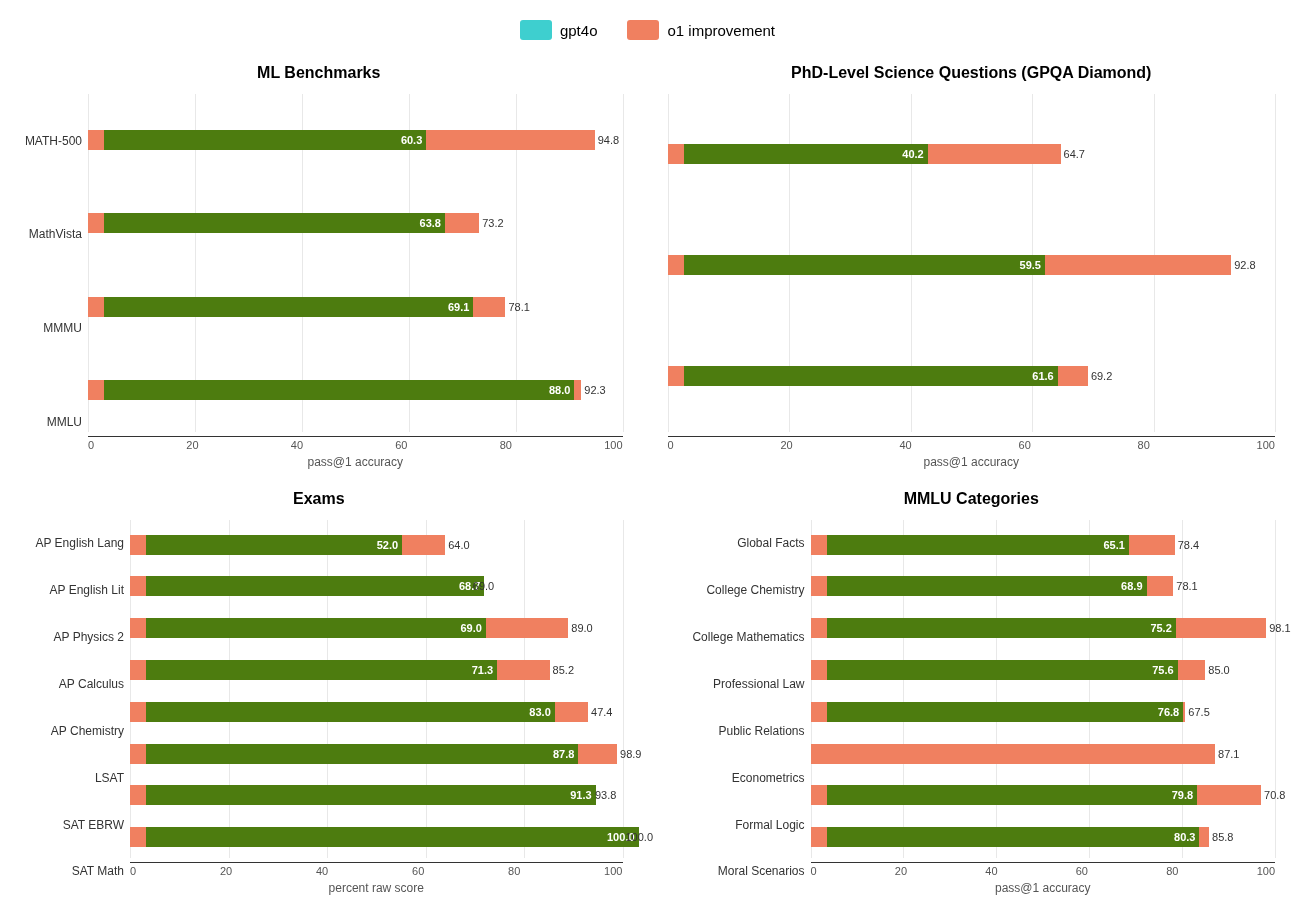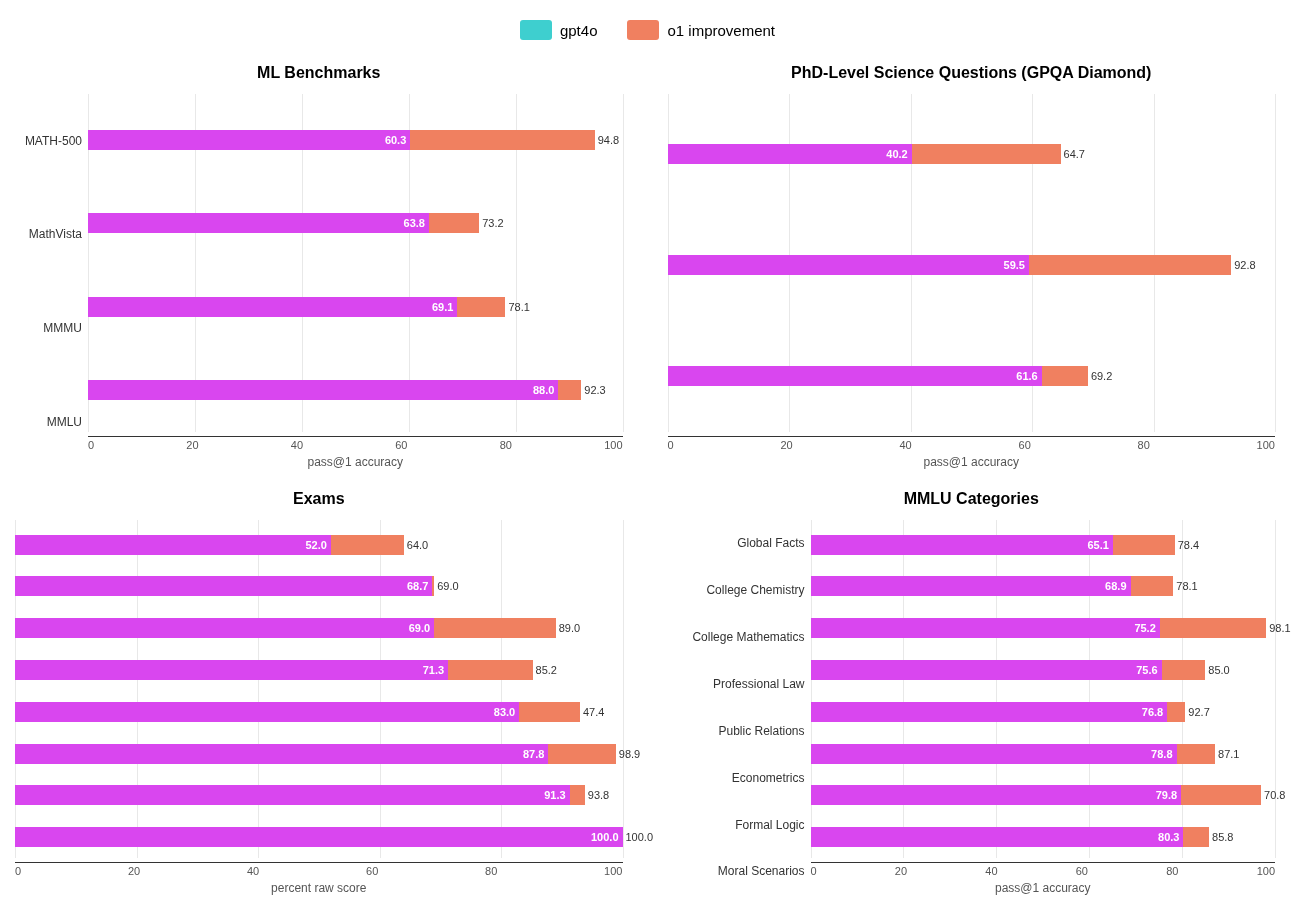--- a/index.html
+++ b/index.html
@@ -90,27 +90,27 @@
     }
     .bar-track {
       position: relative;
       height: 22px;
       display: flex;
       align-items: center;
       flex: 1;
     }
     .bar-gpt4o {
       height: 100%;
-      background: #d946ef;
+      background: #4d7c0f;
       display: flex;
       align-items: center;
       justify-content: flex-end;
       padding-right: 4px;
       position: absolute;
-      left: 0;
+      left: 16px;
     }
     .bar-o1 {
       height: 100%;
       background: #F08060;
       position: absolute;
     }
     .bar-label-inside {
       color: white;
       font-size: 11px;
       font-weight: 600;
@@ -302,20 +302,30 @@
               <span class="x-tick">100</span>
             </div>
             <div class="x-axis-label">pass@1 accuracy</div>
           </div>
         </div>
       </div>
     </div>
     <div class="chart-container">
       <div class="chart-title">Exams</div>
       <div class="chart-area" style="flex: 1 1 0%;">
+        <div class="y-labels" style="width: 115px;">
+          <div class="y-label">AP English Lang</div>
+          <div class="y-label">AP English Lit</div>
+          <div class="y-label">AP Physics 2</div>
+          <div class="y-label">AP Calculus</div>
+          <div class="y-label">AP Chemistry</div>
+          <div class="y-label">LSAT</div>
+          <div class="y-label">SAT EBRW</div>
+          <div class="y-label">SAT Math</div>
+        </div>
         <div class="bars-and-xaxis">
           <div class="bars-section" style="position: relative;">
             <div class="grid-lines">
               <div class="grid-line" style="left: 0%;"></div>
               <div class="grid-line" style="left: 20%;"></div>
               <div class="grid-line" style="left: 40%;"></div>
               <div class="grid-line" style="left: 60%;"></div>
               <div class="grid-line" style="left: 80%;"></div>
               <div class="grid-line" style="left: 100%;"></div>
             </div>
@@ -465,29 +475,26 @@
                 </div>
                 <span class="bar-label-outside" style="left: calc(85% + 3px); top: 50%; transform: translateY(-50%);">85.0</span>
               </div>
             </div>
             <div class="bar-row">
               <div class="bar-track" style="position: relative;">
                 <div class="bar-o1" style="left: 0px; width: 80.7%;"></div>
                 <div class="bar-gpt4o" style="width: 76.8%;">
                   <span class="bar-label-inside" style="right: 4px; top: 50%; transform: translateY(-50%);">76.8</span>
                 </div>
-                <span class="bar-label-outside" style="left: calc(80.7% + 3px); top: 50%; transform: translateY(-50%);">92.7</span>
+                <span class="bar-label-outside" style="left: calc(80.7% + 3px); top: 50%; transform: translateY(-50%);">67.5</span>
               </div>
             </div>
             <div class="bar-row">
               <div class="bar-track" style="position: relative;">
                 <div class="bar-o1" style="left: 0px; width: 87.1%;"></div>
-                <div class="bar-gpt4o" style="width: 78.8%;">
-                  <span class="bar-label-inside" style="right: 4px; top: 50%; transform: translateY(-50%);">78.8</span>
-                </div>
                 <span class="bar-label-outside" style="left: calc(87.1% + 3px); top: 50%; transform: translateY(-50%);">87.1</span>
               </div>
             </div>
             <div class="bar-row">
               <div class="bar-track" style="position: relative;">
                 <div class="bar-o1" style="left: 0px; width: 97%;"></div>
                 <div class="bar-gpt4o" style="width: 79.8%;">
                   <span class="bar-label-inside" style="right: 4px; top: 50%; transform: translateY(-50%);">79.8</span>
                 </div>
                 <span class="bar-label-outside" style="left: calc(97% + 3px); top: 50%; transform: translateY(-50%);">70.8</span>

